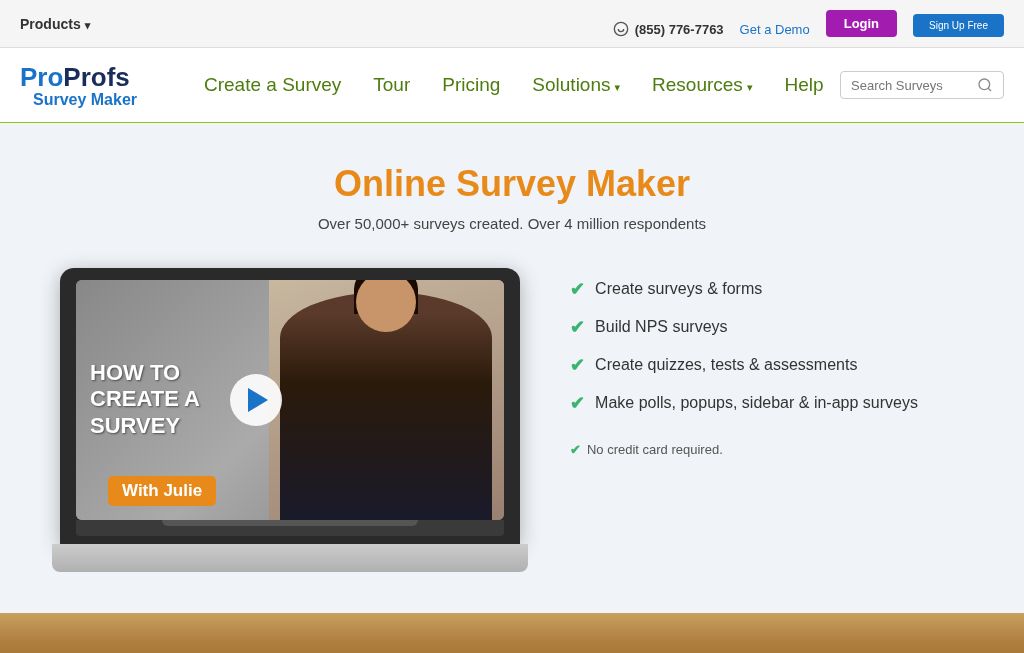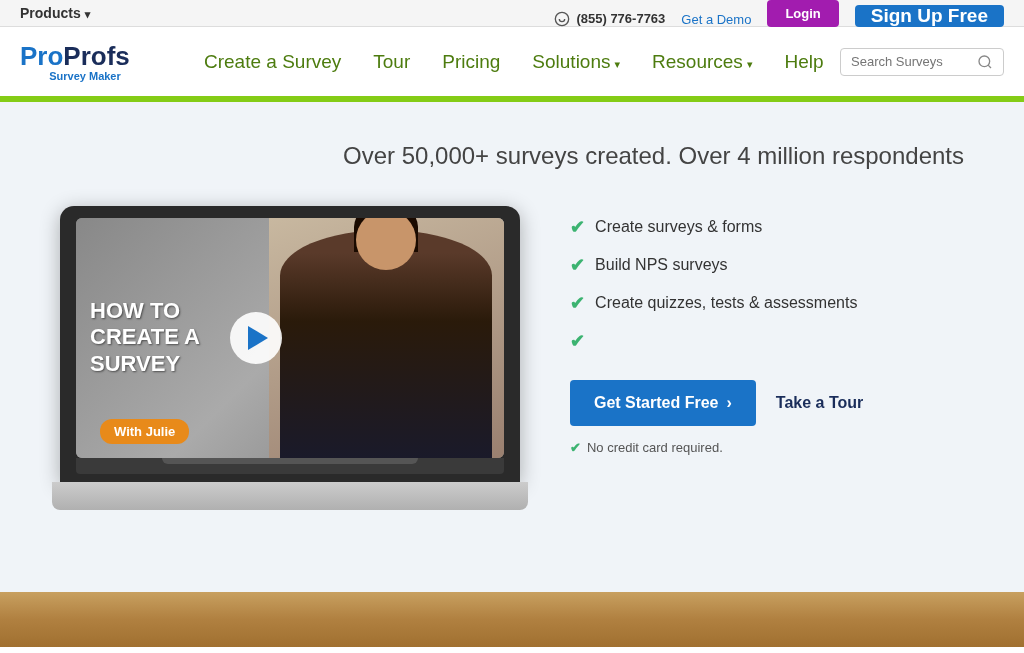--- a/index.html
+++ b/index.html
@@ -2,21 +2,21 @@
 <html><head>
   <meta charset="utf-8">
   <style>
     * { margin: 0; padding: 0; box-sizing: border-box; }
     body { font-family: Arial, sans-serif; width: 1024px; overflow-x: hidden; background: #fff; }
 
     
     .top-bar {
       background: #f5f5f5;
       border-bottom: 1px solid #ddd;
-      height: 27px;
+      height: 48px;
       display: flex;
       align-items: center;
       padding: 0 20px;
       justify-content: space-between;
     }
     .top-bar-left { display: flex; align-items: center; gap: 6px; }
     .products-btn {
       background: none; border: none; cursor: pointer;
       font-size: 14px; font-weight: 600; color: #333;
       display: flex; align-items: center; gap: 4px;
@@ -24,37 +24,37 @@
     .top-bar-right { display: flex; align-items: flex-end; gap: 16px; }
     .phone-area { display: flex; align-items: center; gap: 6px; color: #555; font-size: 13px; }
     .phone-num { font-weight: 600; color: #333; font-size: 13px; }
     .get-demo-link { color: #1a73c7; font-size: 13px; text-decoration: none; cursor: pointer; }
     .login-btn {
       background: #a21caf; border: none; color: #fff;
       padding: 6px 18px; border-radius: 4px; cursor: pointer; font-size: 13px; font-weight: 600;
     }
     .signup-btn {
       background: #1a73c7; border: none; color: #fff;
-      padding: 0 16px; border-radius: 4px; cursor: pointer; font-size: 19px; font-weight: 700;
+      padding: 6px 16px; border-radius: 4px; cursor: pointer; font-size: 10px; font-weight: 400;
     }
 
     
     .nav-bar {
       background: #fff;
-      border-bottom: 6px solid #84cc16;
+      border-bottom: 1px solid #84cc16;
       height: 75px;
       display: flex;
       align-items: center;
       padding: 0 20px;
       gap: 0;
     }
     .logo-area { display: flex; flex-direction: column; margin-right: 40px; min-width: 130px; }
     .logo-pro { color: #1a73c7; font-size: 26px; font-weight: 900; display: inline; }
     .logo-profs { color: #1a2d5a; font-size: 26px; font-weight: 900; display: inline; }
-    .logo-sub { color: #1a73c7; font-size: 11px; font-weight: 600; text-align: center; margin-top: -2px; }
+    .logo-sub { color: #1a73c7; font-size: 16px; font-weight: 600; text-align: center; margin-top: -2px; }
     .nav-links { display: flex; align-items: center; gap: 4px; flex: 1; }
     .nav-link {
       background: none; border: none; cursor: pointer;
       font-size: 19px; color: #4d7c0f; padding: 8px 14px;
       text-decoration: none; white-space: nowrap;
     }
     .nav-link-dropdown { display: flex; align-items: center; gap: 4px; }
     .search-area {
       display: flex; align-items: center;
       border: 1px solid #ccc; border-radius: 4px;
@@ -71,22 +71,22 @@
       min-height: 490px;
     }
     .hero-title {
       text-align: center;
       font-size: 36px;
       font-weight: 700;
       color: #e88a1a;
       margin-bottom: 10px;
     }
     .hero-sub {
-      text-align: right;
-      font-size: 24px;
+      text-align: center;
+      font-size: 15px;
       color: #444;
       margin-bottom: 36px;
     }
     .hero-content {
       display: flex;
       gap: 50px;
       align-items: flex-start;
     }
 
     
@@ -139,24 +139,24 @@
       background: #1a0a00;
       border-radius: 50% 50% 0 0;
       position: absolute; top: -28px; left: 50%; transform: translateX(-50%);
     }
     .laptop-text-overlay {
       position: absolute; left: 14px; top: 50%; transform: translateY(-50%);
       color: #fff;
     }
     .laptop-how-to { font-size: 22px; font-weight: 900; line-height: 1.2; text-shadow: 1px 1px 2px rgba(0,0,0,0.5); }
     .laptop-with-julie {
-      position: absolute; bottom: 14px; left: 24px;
+      position: absolute; bottom: 14px; left: 32px;
       background: #e88a1a;
-      color: #fff; font-size: 13px; font-weight: 600;
-      padding: 5px 14px; border-radius: 12px;
+      color: #fff; font-size: 17px; font-weight: 600;
+      padding: 5px 14px; border-radius: 5px;
     }
     .play-btn {
       position: absolute; top: 50%; left: 42%; transform: translate(-50%,-50%);
       width: 52px; height: 52px;
       background: rgba(255,255,255,0.9);
       border-radius: 50%;
       display: flex; align-items: center; justify-content: center;
       cursor: pointer;
     }
     .play-triangle {
@@ -269,20 +269,21 @@
   <div class="search-area">
     <input class="search-input" type="text" placeholder="Search Surveys" style="">
     <svg width="16" height="16" viewBox="0 0 24 24" fill="none" stroke="#888" stroke-width="2">
       <circle cx="11" cy="11" r="8"></circle>
         <line x1="21" y1="21" x2="16.65" y2="16.65"></line>
     </svg>
   </div>
 </div>
 
 <div class="hero">
+  <h1 class="hero-title">Online Survey Maker</h1>
   <p class="hero-sub">Over 50,000+ surveys created. Over 4 million respondents</p>
   <div class="hero-content">
 
     <div class="laptop-wrap">
       <div class="laptop-outer">
         <div class="laptop-screen">
           <div class="laptop-screen-bg"></div>
           <div class="laptop-person">
             <div class="person-silhouette">
               <div class="person-hair"></div>
@@ -315,29 +316,23 @@
         <li>
           <span class="check-icon">✔</span>
           <span>Build NPS surveys</span>
         </li>
         <li>
           <span class="check-icon">✔</span>
           <span>Create quizzes, tests &amp; assessments</span>
         </li>
         <li>
           <span class="check-icon">✔</span>
+          <span>Make polls, popups, sidebar &amp; in-app surveys</span>
         </li>
       </ul>
-      <div class="hero-cta">
-        <button class="get-started-btn">
-          <span>Get Started Free</span>
-          <span>›</span>
-        </button>
-        <a class="take-tour-link">Take a Tour</a>
-      </div>
       <div class="no-cc">
         <span class="no-cc-check">✔</span>
         <span>No credit card required.</span>
       </div>
     </div>
   </div>
 </div>
 
 <div class="wood-surface"></div>
 

